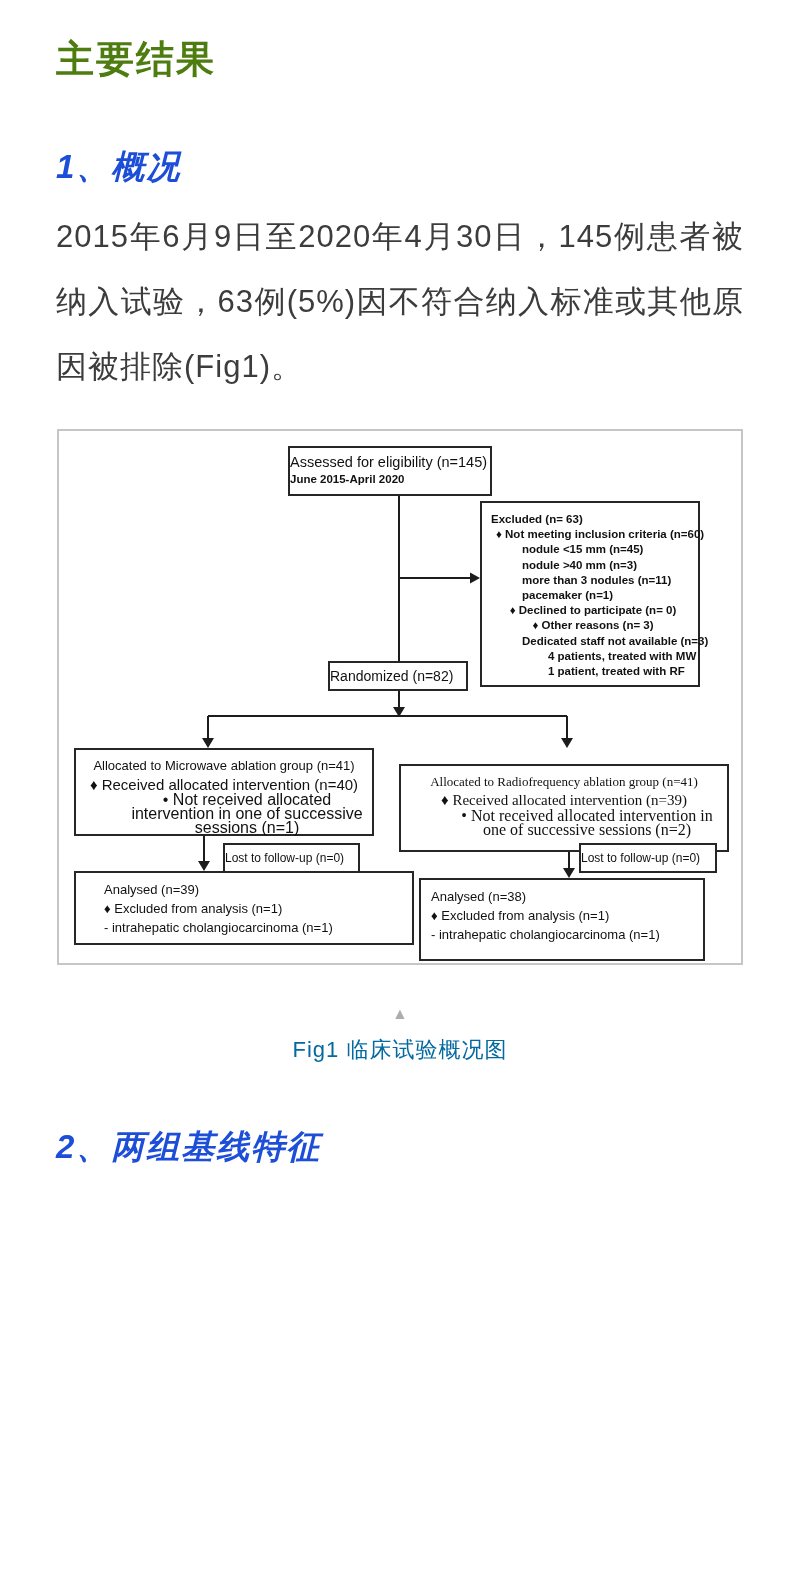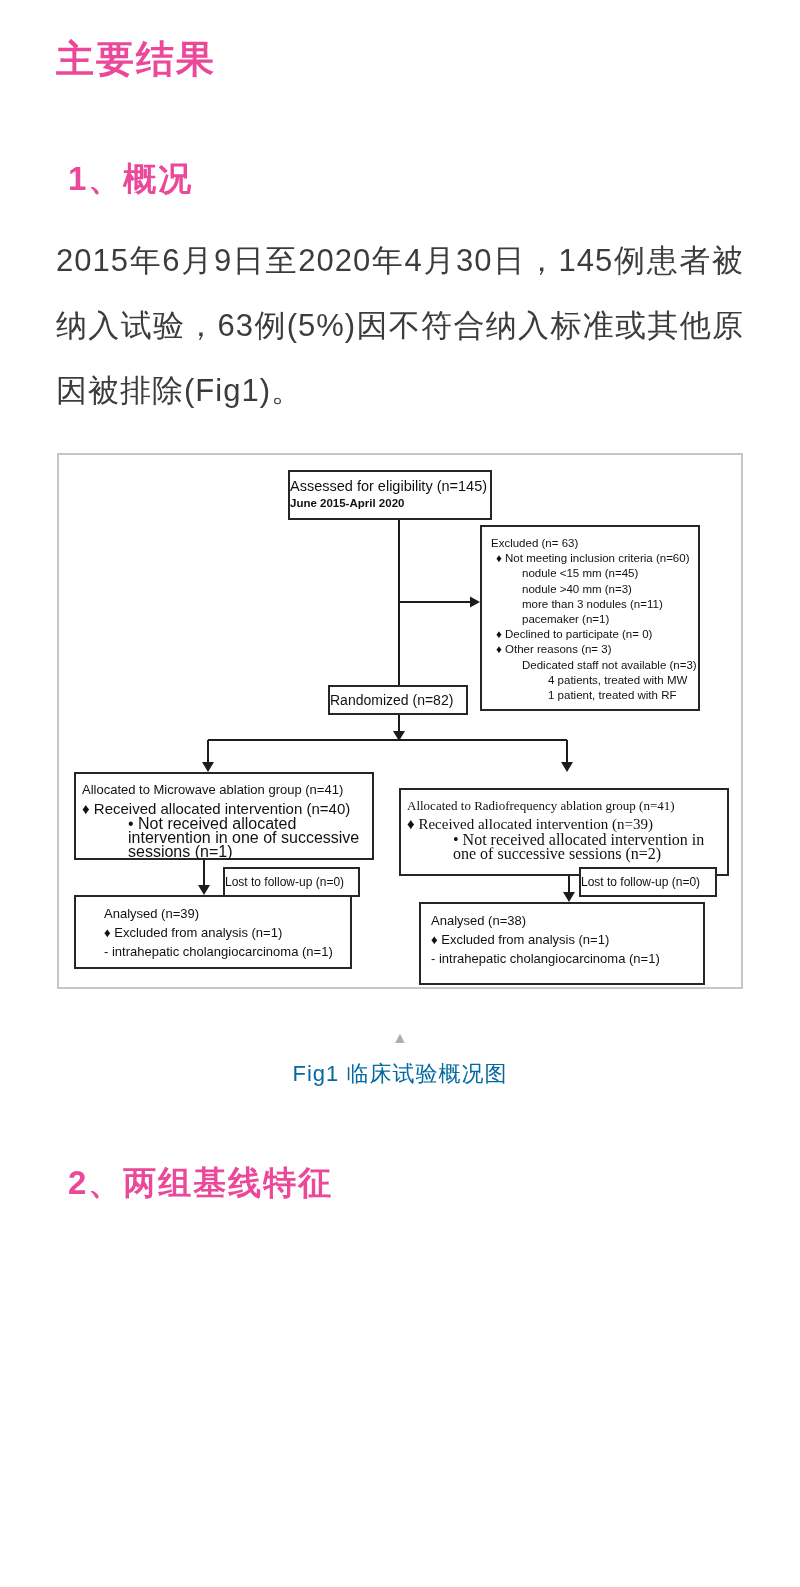--- a/index.html
+++ b/index.html
@@ -5,63 +5,63 @@
   html,body{margin:0;padding:0;}
   body{
     width:800px;height:1587px;overflow:hidden;background:#ffffff;
     font-family:"Liberation Sans",sans-serif;
   }
   .content{padding:0 56px;}
 
   .page-title{
     margin:0;padding-top:34px;
     font-family:"DejaVu Serif",serif;
-    font-size:38px;font-weight:bold;color:#ec4899;letter-spacing:2px;
+    font-size:38px;font-weight:bold;color:#4d7c0f;letter-spacing:2px;
   }
   .section-heading{
-    margin:12px;padding-top:60px;
-    font-size:33px;font-weight:bold;color:#ec4899;letter-spacing:2px;
+    margin:0;padding-top:60px;
+    font-size:33px;font-weight:bold;color:#1d4ed8;letter-spacing:2px;font-style:italic;
   }
   .body-para{
     margin:0;padding-top:14px;
     font-size:31px;line-height:65px;color:#3c3c3c;letter-spacing:1px;
     text-align:justify;
   }
 
   
   .figure-frame{
     position:relative;margin-top:30px;margin-left:1px;
     width:682px;height:532px;border:2px solid #c6c6c6;background:#fff;
     font-family:"Liberation Sans",sans-serif;color:#111;
   }
   .fc-box{
     position:absolute;box-sizing:border-box;border:2px solid #262626;background:#fff;
   }
   .fc-center{text-align:left;}
   .fc-assessed{left:229px;top:15px;width:204px;height:50px;padding-top:5px;}
   .fc-assessed .t1{font-size:14.5px;line-height:19px;}
   .fc-assessed .t2{font-size:11.5px;font-weight:bold;line-height:15px;}
-  .fc-excluded{left:421px;top:70px;width:220px;height:186px;padding:9px 8px 0 9px;}
+  .fc-excluded{left:421px;top:70px;width:220px;height:186px;padding:9px 8px 0 9px;font-weight:bold;}
   .fc-excluded .fc-line{font-size:11.5px;line-height:15.2px;white-space:nowrap;}
-  .ind1{padding-left:5px;}
+  .ind1{padding-left:5px;text-align:center;}
   .ind2{padding-left:31px;}
   .ind3{padding-left:57px;}
   .fc-randomized{left:269px;top:230px;width:140px;height:30px;font-size:14px;line-height:26px;}
-  .fc-alloc{padding:5px 6px 0 6px;}
+  .fc-alloc{padding:5px 6px 0 6px;text-align:center;}
   .fc-alloc-l{left:15px;top:317px;width:300px;height:88px;}
   .fc-alloc-r{left:340px;top:333px;width:330px;height:88px;font-family:Liberation Serif, serif;}
   .alloc-title{font-size:13px;line-height:21px;white-space:nowrap;}
   .alloc-b1{font-size:15px;line-height:17px;white-space:nowrap;}
   .alloc-b2{font-size:16px;line-height:14px;padding-left:46px;}
   .fc-lost{height:30px;font-size:12px;line-height:26px;}
   .fc-lost-l{left:164px;top:412px;width:137px;}
   .fc-lost-r{left:520px;top:412px;width:138px;}
   .fc-analysed{padding:7px 0 0 10px;}
   .fc-analysed .fc-line{font-size:13px;line-height:19px;white-space:nowrap;}
-  .fc-analysed-l{left:15px;top:440px;width:278px;height:74px;padding-left:28px;}
+  .fc-analysed-l{left:15px;top:440px;width:340px;height:74px;padding-left:28px;}
   .fc-analysed-r{left:360px;top:447px;width:286px;height:83px;}
   .fc-svg{position:absolute;left:0;top:0;width:682px;height:532px;}
   .fc-svg line{stroke:#1c1c1c;stroke-width:2;}
   .fc-svg polygon{fill:#1c1c1c;}
 
   .figure-toggle{
     margin-top:40px;text-align:center;font-size:16px;color:#adadad;line-height:18px;
   }
   .figure-caption{
     margin-top:12px;text-align:center;font-size:22px;color:#0369a1;letter-spacing:1px;

